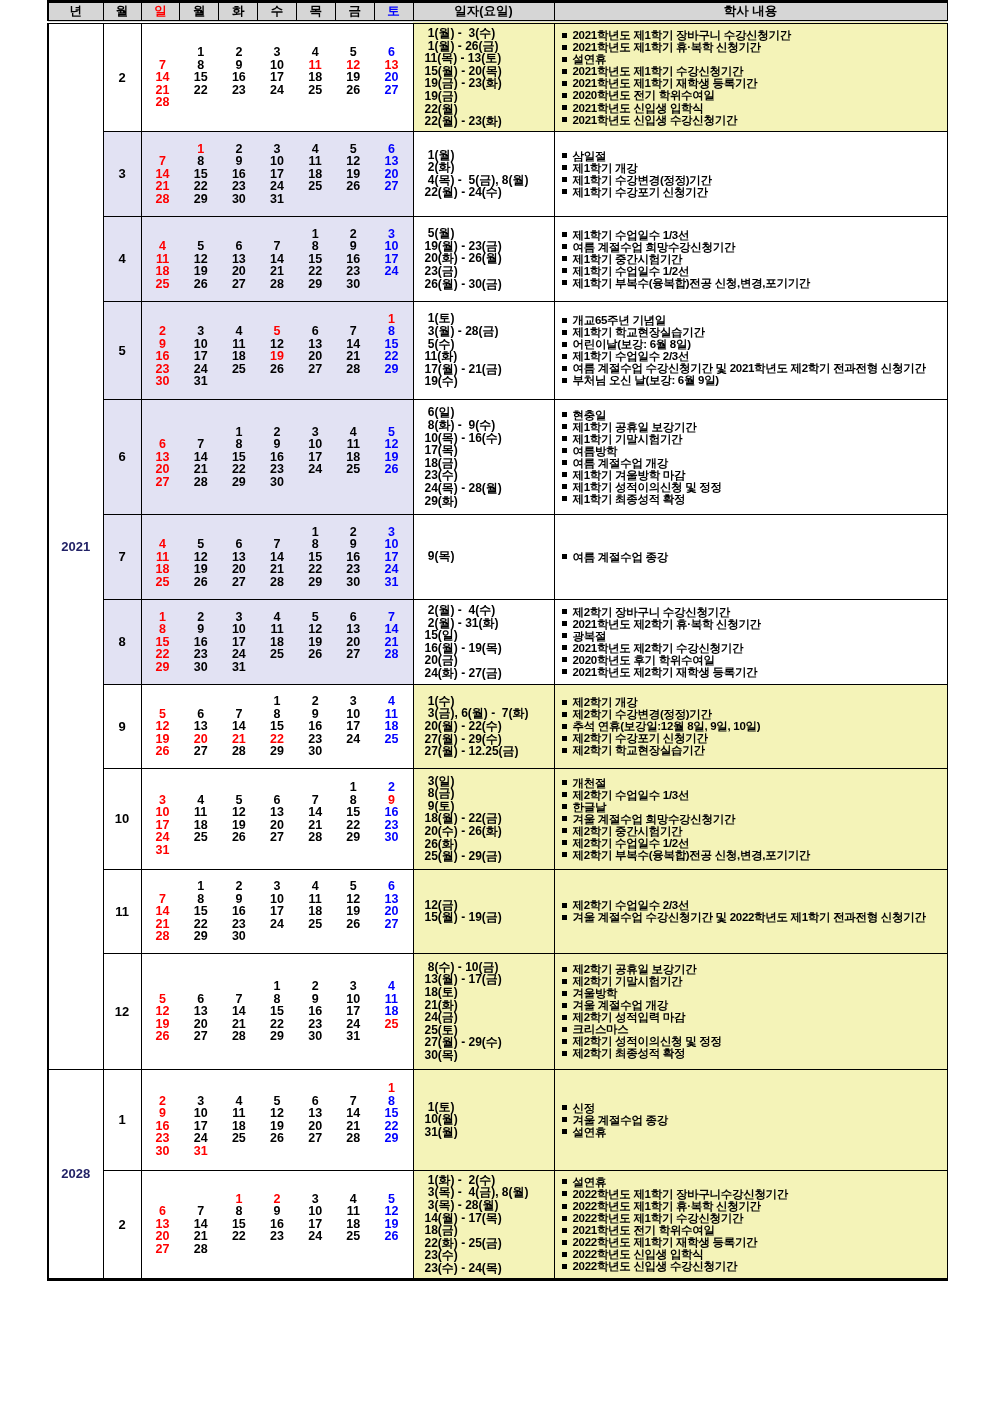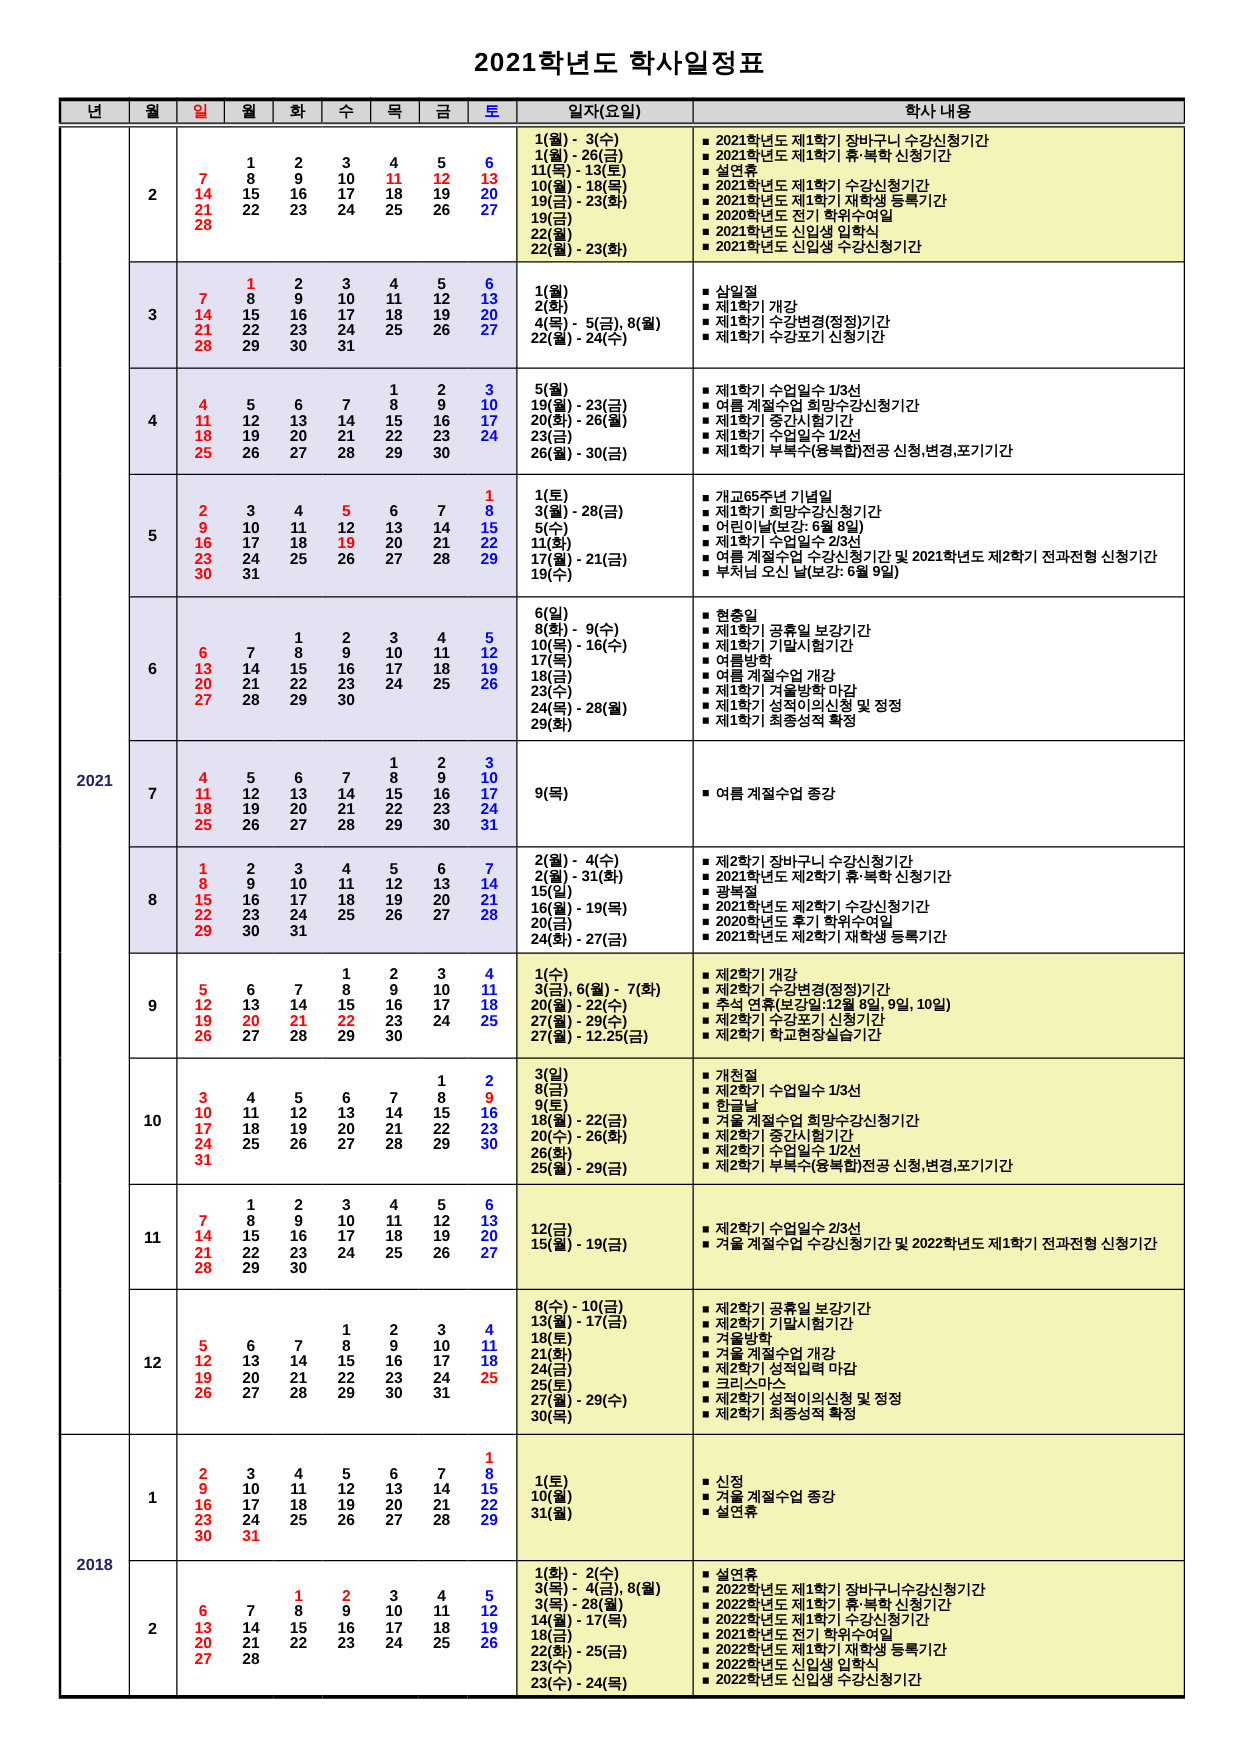--- a/index.html
+++ b/index.html
@@ -24,21 +24,20 @@
   .dates{display:flex;flex-direction:column;justify-content:space-evenly;height:100%;box-sizing:border-box;padding:3px 2px 3px 11px;}
   .date-line{white-space:pre;font-size:12px;line-height:1.05;}
   .events{display:flex;flex-direction:column;justify-content:space-evenly;height:100%;box-sizing:border-box;padding:3px 2px 3px 7px;}
   .ev{display:flex;align-items:center;white-space:nowrap;overflow:hidden;font-size:11.5px;line-height:1.05;letter-spacing:-0.3px;}
   .bullet{width:5px;height:5px;background:#000;margin-right:6px;flex:none;}
 </style>
 </head>
 <body>
 
 <div class="page">
-  <h1 class="title">2021학년도 학사일정표</h1>
 
   <table class="cal-table">
     <colgroup>
       <col style="width:55px">
         <col style="width:38px">
       <col style="width:38.86px">
         <col style="width:38.86px">
         <col style="width:38.86px">
         <col style="width:38.86px">
         <col style="width:38.86px">
@@ -96,21 +95,21 @@
               <span class="day" style="grid-area: 4 / 6;">26</span>
               <span class="day blue" style="grid-area: 4 / 7;">27</span>
               <span class="day red" style="grid-area: 5 / 1;">28</span>
             </div>
           </td>
           <td class="date-cell shaded">
             <div class="dates">
               <div class="date-line"> 1(월) -  3(수)</div>
               <div class="date-line"> 1(월) - 26(금)</div>
               <div class="date-line">11(목) - 13(토)</div>
-              <div class="date-line">10(월) - 18(목)</div>
+              <div class="date-line">15(월) - 20(목)</div>
               <div class="date-line">19(금) - 23(화)</div>
               <div class="date-line">19(금)</div>
               <div class="date-line">22(월)</div>
               <div class="date-line">22(월) - 23(화)</div>
             </div>
           </td>
           <td class="content-cell shaded">
             <div class="events">
               <div class="ev">
                 <span class="bullet"></span>
@@ -331,21 +330,21 @@
             </div>
           </td>
           <td class="content-cell">
             <div class="events">
               <div class="ev">
                 <span class="bullet"></span>
                 <span>개교65주년 기념일</span>
               </div>
               <div class="ev">
                 <span class="bullet"></span>
-                <span>제1학기 희망수강신청기간</span>
+                <span>제1학기 학교현장실습기간</span>
               </div>
               <div class="ev">
                 <span class="bullet"></span>
                 <span>어린이날(보강: 6월 8일)</span>
               </div>
               <div class="ev">
                 <span class="bullet"></span>
                 <span>제1학기 수업일수 2/3선</span>
               </div>
               <div class="ev">
@@ -857,21 +856,21 @@
                 <span>제2학기 성적이의신청 및 정정</span>
               </div>
               <div class="ev">
                 <span class="bullet"></span>
                 <span>제2학기 최종성적 확정</span>
               </div>
             </div>
           </td>
         </tr>
         <tr style="height: 101px;">
-          <td class="year-cell" rowspan="2">2018</td>
+          <td class="year-cell" rowspan="2">2028</td>
           <td class="month-cell">1</td>
           <td class="cal-cell" colspan="7">
             <div class="cal" style="grid-template-rows: repeat(6, 1fr);">
               <span class="day red" style="grid-area: 1 / 7;">1</span>
               <span class="day red" style="grid-area: 2 / 1;">2</span>
               <span class="day" style="grid-area: 2 / 2;">3</span>
               <span class="day" style="grid-area: 2 / 3;">4</span>
               <span class="day" style="grid-area: 2 / 4;">5</span>
               <span class="day" style="grid-area: 2 / 5;">6</span>
               <span class="day" style="grid-area: 2 / 6;">7</span>

